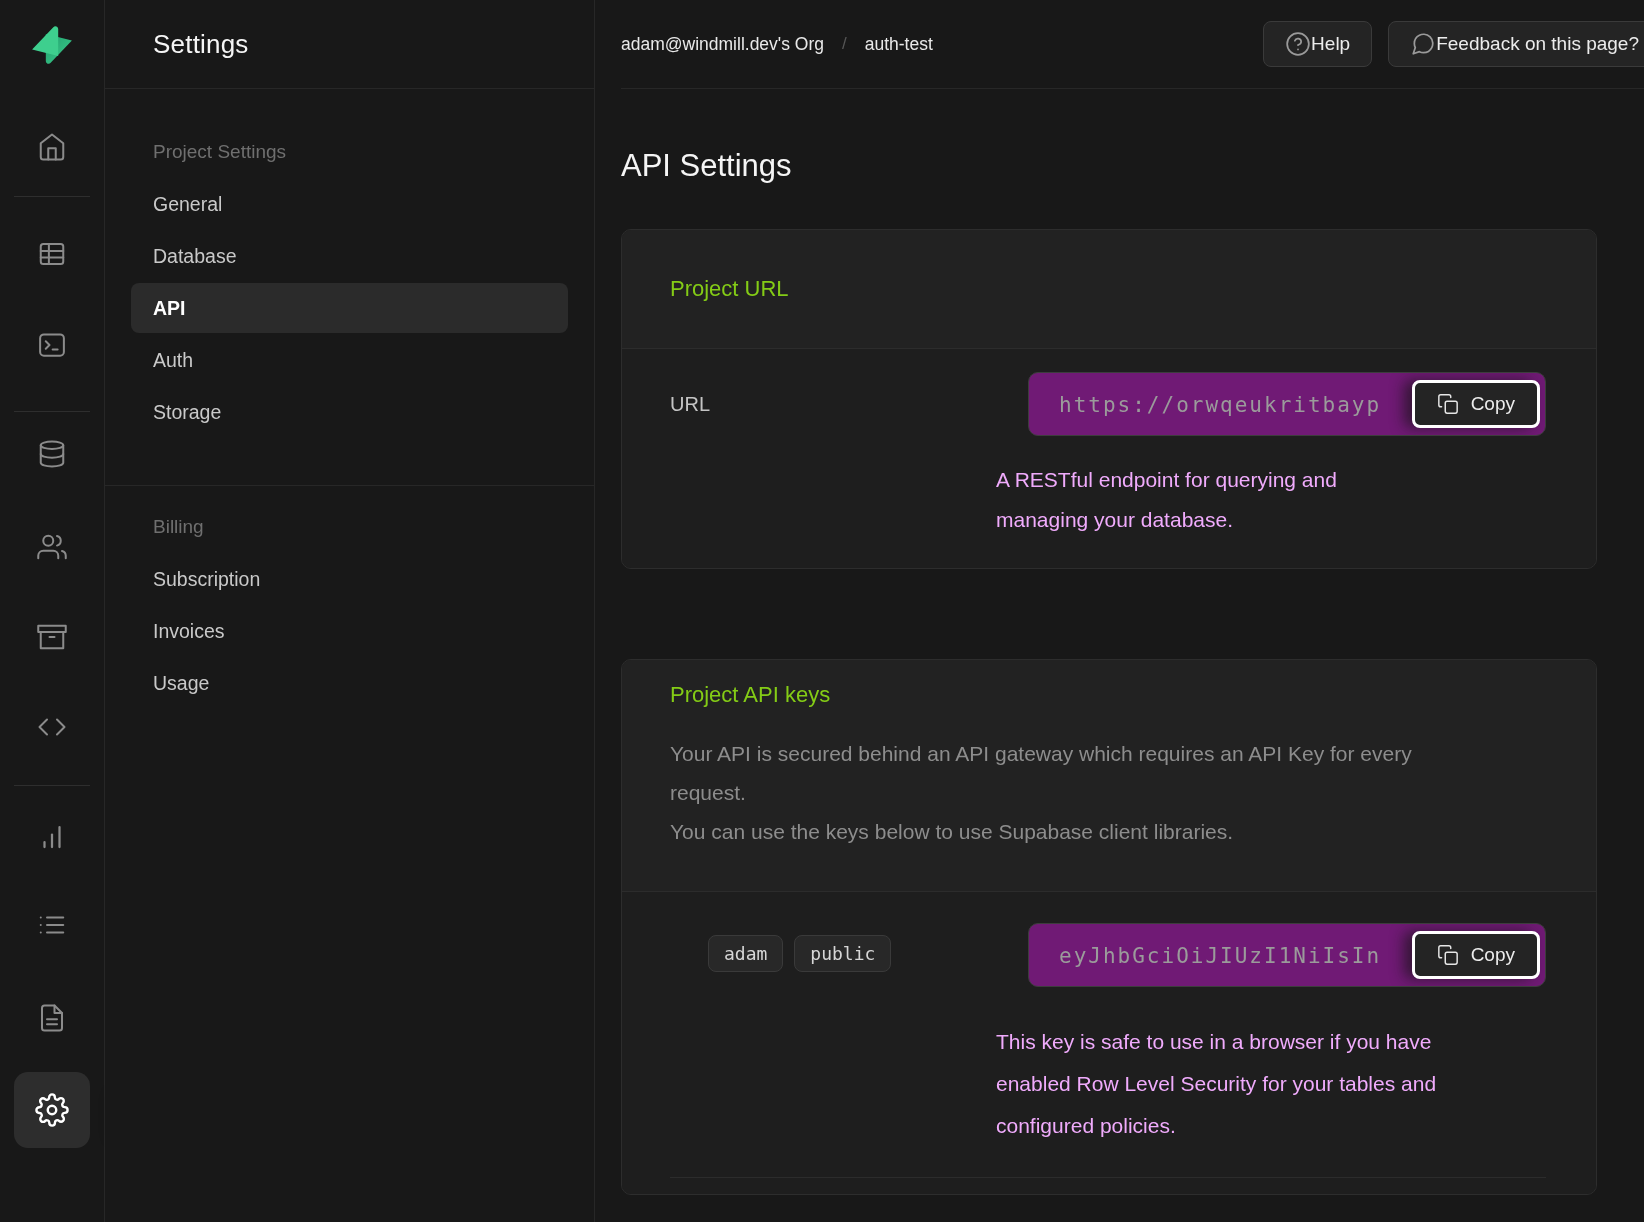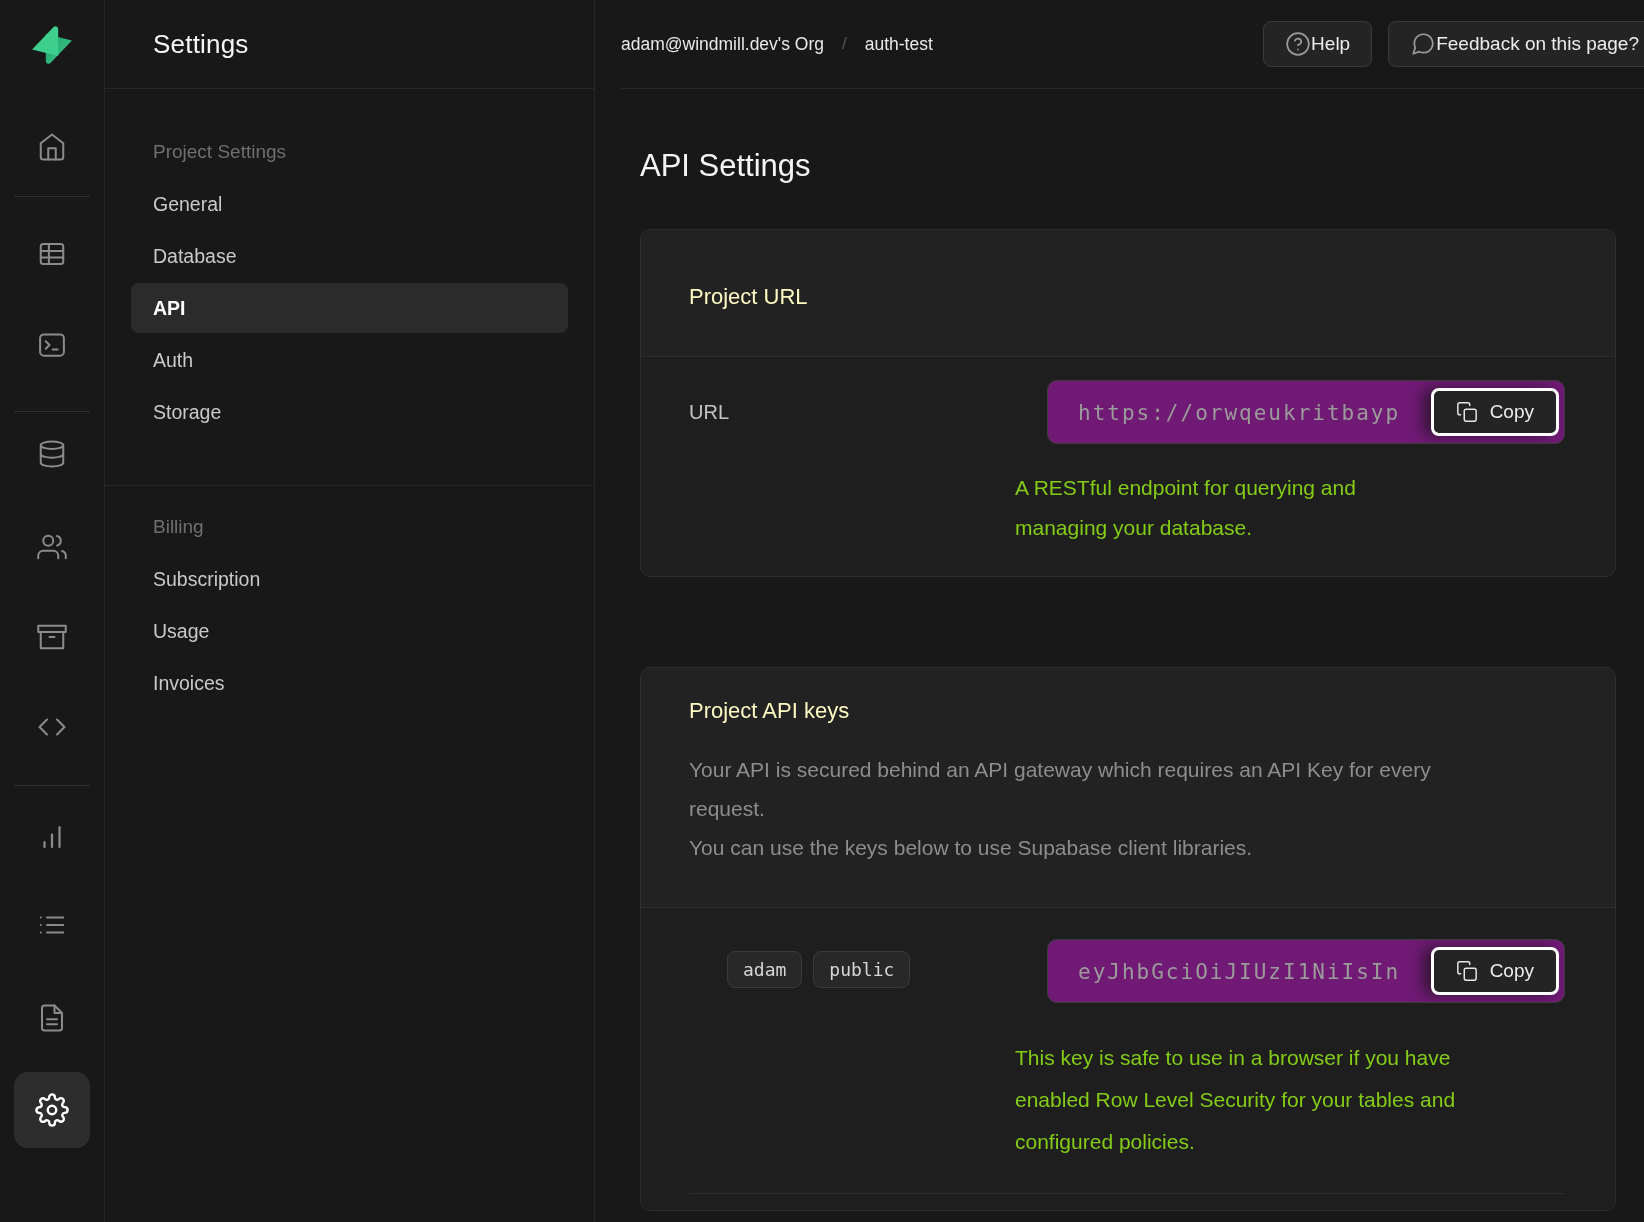--- a/index.html
+++ b/index.html
@@ -91,33 +91,33 @@
     display:flex; align-items:center; padding:0 21px;
     font-size:19px; color:#ececec; cursor:pointer; white-space:nowrap;
   }
   .top-btn svg { stroke:#9a9a9a; }
   .top-btn.help { margin-right:16px; }
   .top-btn.feedback { margin-right:8px; }
 
   
   .main {
     position:absolute; left:596px; top:89px; width:1048px; height:1133px;
-    padding:59px 0 0 44px; overflow:hidden;
+    padding:59px 0 0 25px; overflow:hidden;
   }
   .page-title { font-size:31px; font-weight:500; color:#f5f5f5; }
   .card {
     width:976px; background:#1e1e1e; border:1px solid #2d2d2d; border-radius:10px;
     overflow:hidden;
   }
   .card.url-card { margin-top:45px; }
   .card.keys-card { margin-top:90px; }
   .card-header { background:#222222; border-bottom:1px solid #2c2c2c; }
   .url-card .card-header { padding:46px 48px; }
   .keys-card .card-header { padding:22px 48px 40px; }
-  .card-title { font-size:22px; color:#fef9c3;margin-top:8px; }
+  .card-title { font-size:22px; color:#84cc16; }
   .card-desc { margin-top:26px; font-size:21px; line-height:39px; color:#8d8d8d; max-width:820px; }
   .card-desc .line { display:block; }
   .card-body { background:#1e1e1e; }
   .url-card .card-body { padding:23px 50px 28px 48px; }
   .keys-card .card-body { padding:31px 50px 0 48px; }
   .field-row { display:flex; align-items:flex-start; }
   .field-label-col { width:326px; flex:none; }
   .field-label { font-size:20px; color:#c4c4c4; line-height:64px; }
   .badge-col { padding-top:12px; padding-left:38px; display:flex; gap:11px; }
   .badge {
@@ -134,21 +134,21 @@
     font-size:21px; letter-spacing:2px; color:#9b9b9b; white-space:nowrap;
   }
   .copy-btn {
     position:absolute; right:5px; top:7px; height:48px;
     background:#242424; border:3px solid #ffffff; border-radius:8px;
     display:flex; align-items:center; gap:12px; padding:0 22px;
     font-size:19px; color:#ececec; cursor:pointer;
     box-shadow:-8px 0 14px rgba(20,20,20,.65);
   }
   .copy-btn svg { stroke:#e6e6e6; }
-  .field-desc { margin-left:326px; margin-top:24px; font-size:21px; line-height:40px; color:#84cc16; max-width:420px; }
+  .field-desc { margin-left:326px; margin-top:24px; font-size:21px; line-height:40px; color:#f0abfc; max-width:420px; }
   .field-desc.key-desc { margin-top:34px; line-height:42px; max-width:455px; margin-bottom:30px; }
   .row-sep { border-top:1px solid #2c2c2c; }
   .row-stub { height:16px; background:#1e1e1e; }
 </style>
 </head>
 <body>
 
 <nav class="rail">
   <div class="logo-btn">
     <svg width="46" height="46" viewBox="0 0 52 52" fill="none">
@@ -267,22 +267,22 @@
   <div class="menu">
     <div class="group-header">Project Settings</div>
     <div class="menu-item">General</div>
     <div class="menu-item">Database</div>
     <div class="menu-item active">API</div>
     <div class="menu-item">Auth</div>
     <div class="menu-item">Storage</div>
     <div class="menu-sep"></div>
     <div class="group-header second">Billing</div>
     <div class="menu-item">Subscription</div>
+    <div class="menu-item">Invoices</div>
     <div class="menu-item">Usage</div>
-    <div class="menu-item">Invoices</div>
   </div>
 </aside>
 
 <header class="topbar">
   <span class="crumb">adam@windmill.dev's Org</span>
   <span class="crumb-sep">/</span>
   <span class="crumb">auth-test</span>
   <span class="topbar-spacer"></span>
   <button class="top-btn help">
     <svg width="26" height="26" viewBox="0 0 24 24" fill="none" stroke-width="1.6" stroke-linecap="round" stroke-linejoin="round">

